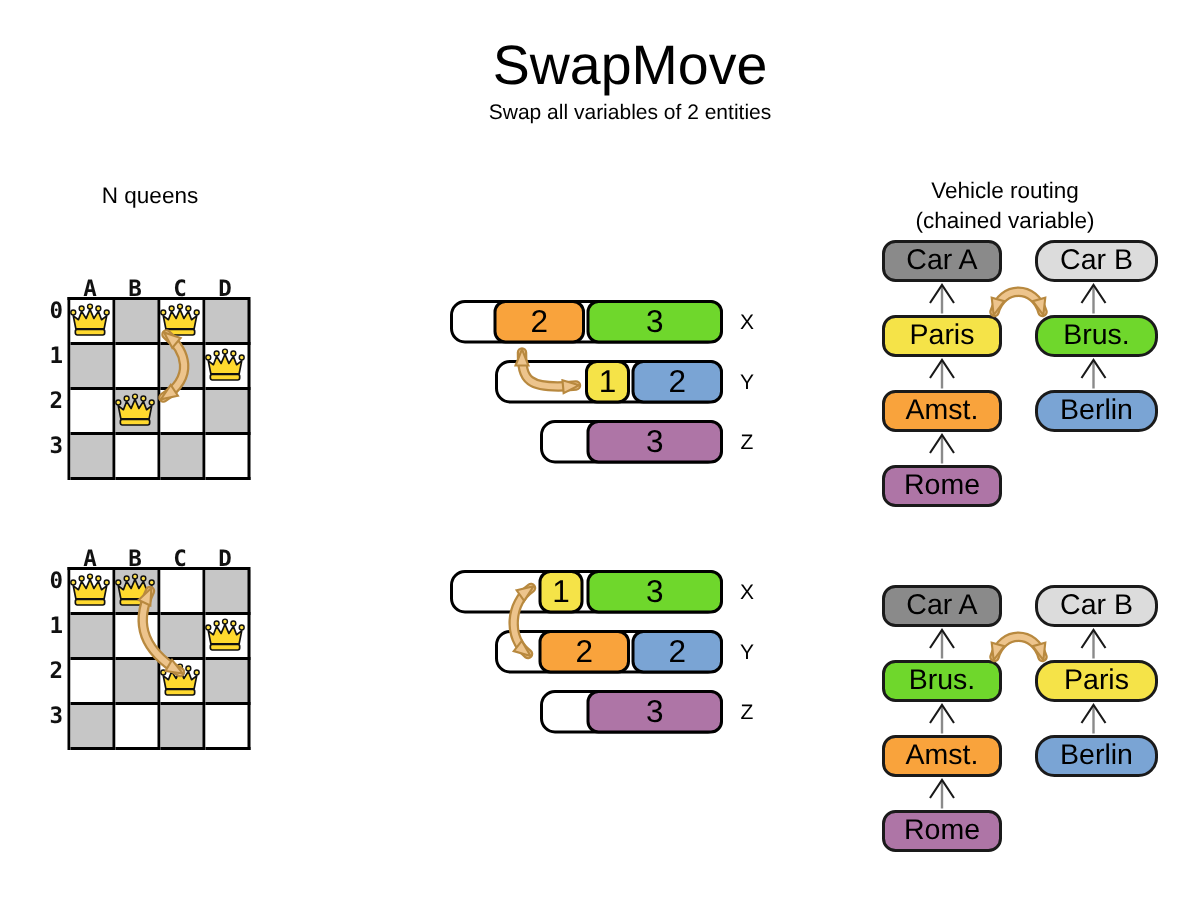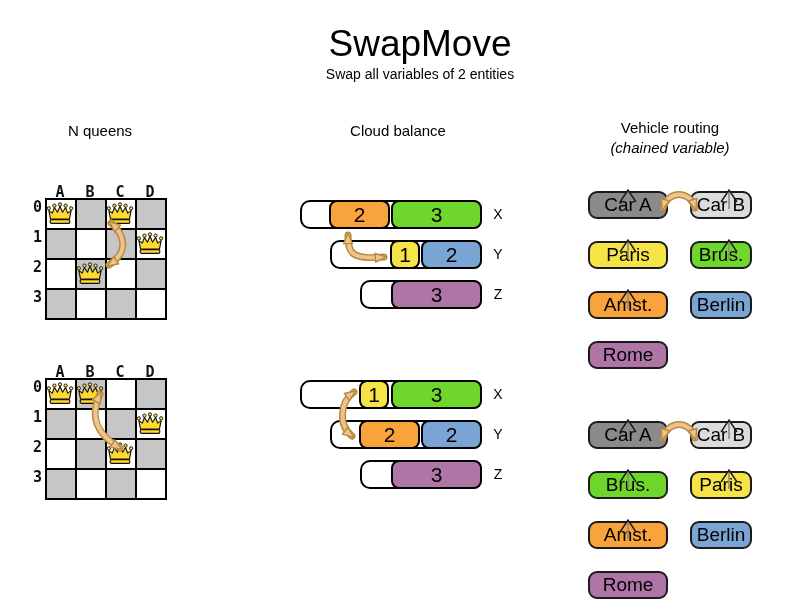--- a/index.html
+++ b/index.html
@@ -31,22 +31,22 @@
             border-radius:10px; box-sizing:border-box; }
   .proc   { position:absolute; height:29px; border:2px solid #000; border-radius:8px;
             box-sizing:border-box; display:flex; align-items:center; justify-content:center;
             font-size:21px; }
   .clabel { position:absolute; width:20px; height:29px; line-height:29px; text-align:center;
             font-size:14px; }
 
   
   .vbox { position:absolute; width:80px; height:28px; border:2px solid #1a1a1a;
           border-radius:9px; box-sizing:border-box; display:flex; align-items:center;
-          justify-content:center; font-size:19px;margin-top:31px; }
-  .vr   { width:62px; }
+          justify-content:center; font-size:19px; }
+  .vr   { width:82px;border-radius:13px; }
 
   
   .p-orange { background:#f9a33c; }
   .p-green  { background:#6fd72c; }
   .p-yellow { background:#f5e348; }
   .p-blue   { background:#7aa4d4; }
   .p-purple { background:#ae75a6; }
   .p-cara   { background:#8a8a8a; }
   .p-carb   { background:#dcdcdc; }
 
@@ -79,23 +79,22 @@
       <marker id="ah" viewBox="0 0 12 10" refX="9" refY="5" markerWidth="13" markerHeight="11" markerUnits="userSpaceOnUse" orient="auto-start-reverse">
         <path d="M1 1 L11 5 L1 9 Z" fill="#edc48c" stroke="#b8893f" stroke-width="1.3"></path>
       </marker>
     </defs>
   </svg>
 
   <div class="title">SwapMove</div>
   <div class="subtitle">Swap all variables of 2 entities</div>
 
   <div class="colhead" style="left:30px; top:110px; width:140px;">N queens</div>
-  <div class="colhead" style="left:318px; top:110px; width:160px;">Cloud balance</div>
   <div class="colhead" style="left:585px; top:107px; width:170px;">Vehicle routing</div>
-  <div class="colhead" style="left:585px; top:127px; width:170px;font-style:italic;">(chained variable)</div>
+  <div class="colhead" style="left:585px; top:127px; width:170px;">(chained variable)</div>
 
   <span class="qcol" style="left:45px;  top:183px;">A</span>
   <span class="qcol" style="left:75px;  top:183px;">B</span>
   <span class="qcol" style="left:105px; top:183px;">C</span>
   <span class="qcol" style="left:135px; top:183px;">D</span>
   <span class="qrow" style="left:24px; top:198px;">0</span>
   <span class="qrow" style="left:24px; top:228px;">1</span>
   <span class="qrow" style="left:24px; top:258px;">2</span>
   <span class="qrow" style="left:24px; top:288px;">3</span>
 

